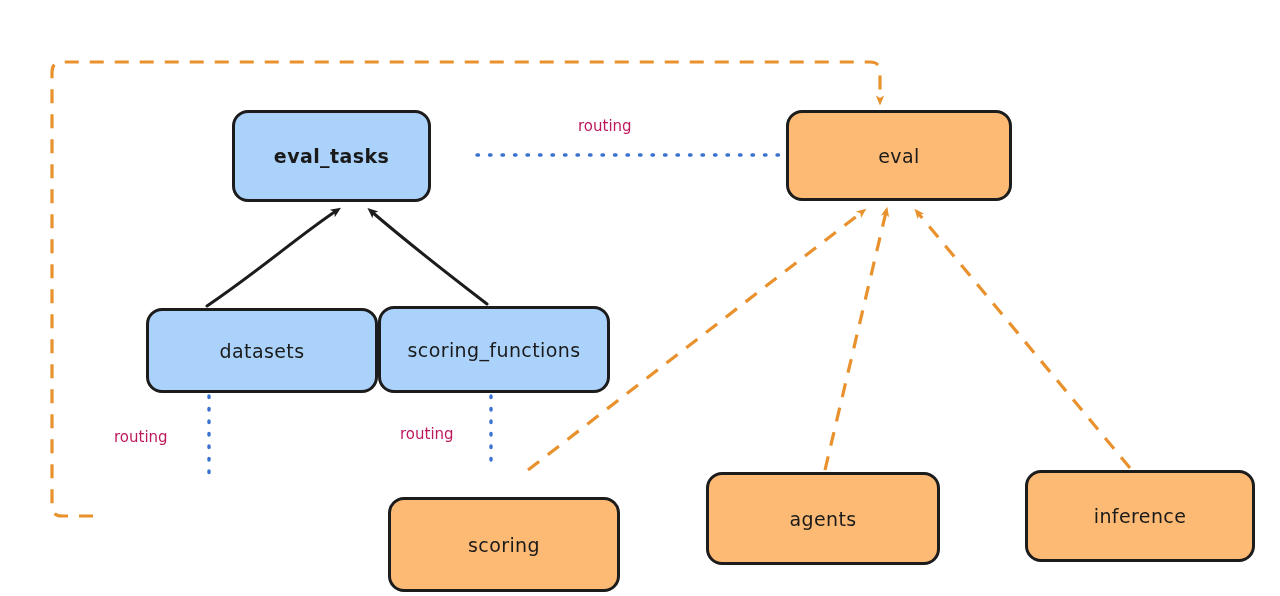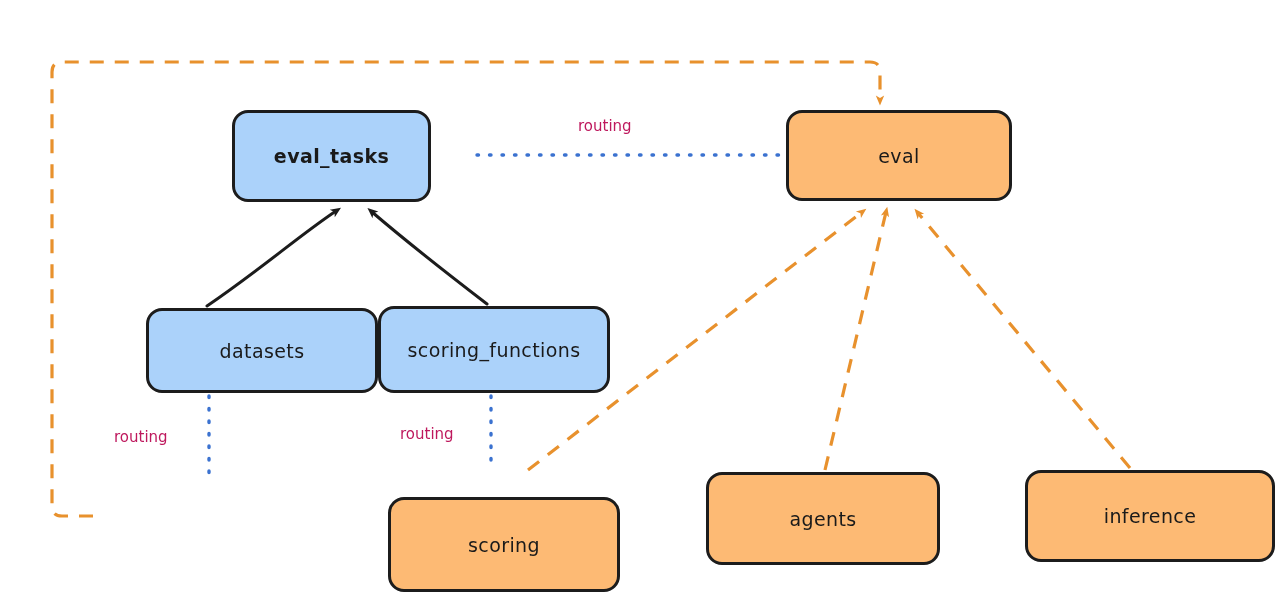--- a/index.html
+++ b/index.html
@@ -125,21 +125,21 @@
 
 
   <div class="node green" style="left:388px; top:497px; width:232px; height:95px;">
     <span class="node-label">scoring</span>
   </div>
 
   <div class="node green" style="left:706px; top:472px; width:234px; height:93px;">
     <span class="node-label">agents</span>
   </div>
 
-  <div class="node green" style="left:1025px; top:470px; width:250px; height:92px;">
+  <div class="node green" style="left:1025px; top:470px; width:230px; height:92px;">
     <span class="node-label">inference</span>
   </div>
 
   <div class="edge-label" style="left:578px; top:117px;">routing</div>
 
   <div class="edge-label" style="left:114px; top:428px;">routing</div>
 
   <div class="edge-label" style="left:400px; top:425px;">routing</div>
 
 </div>

